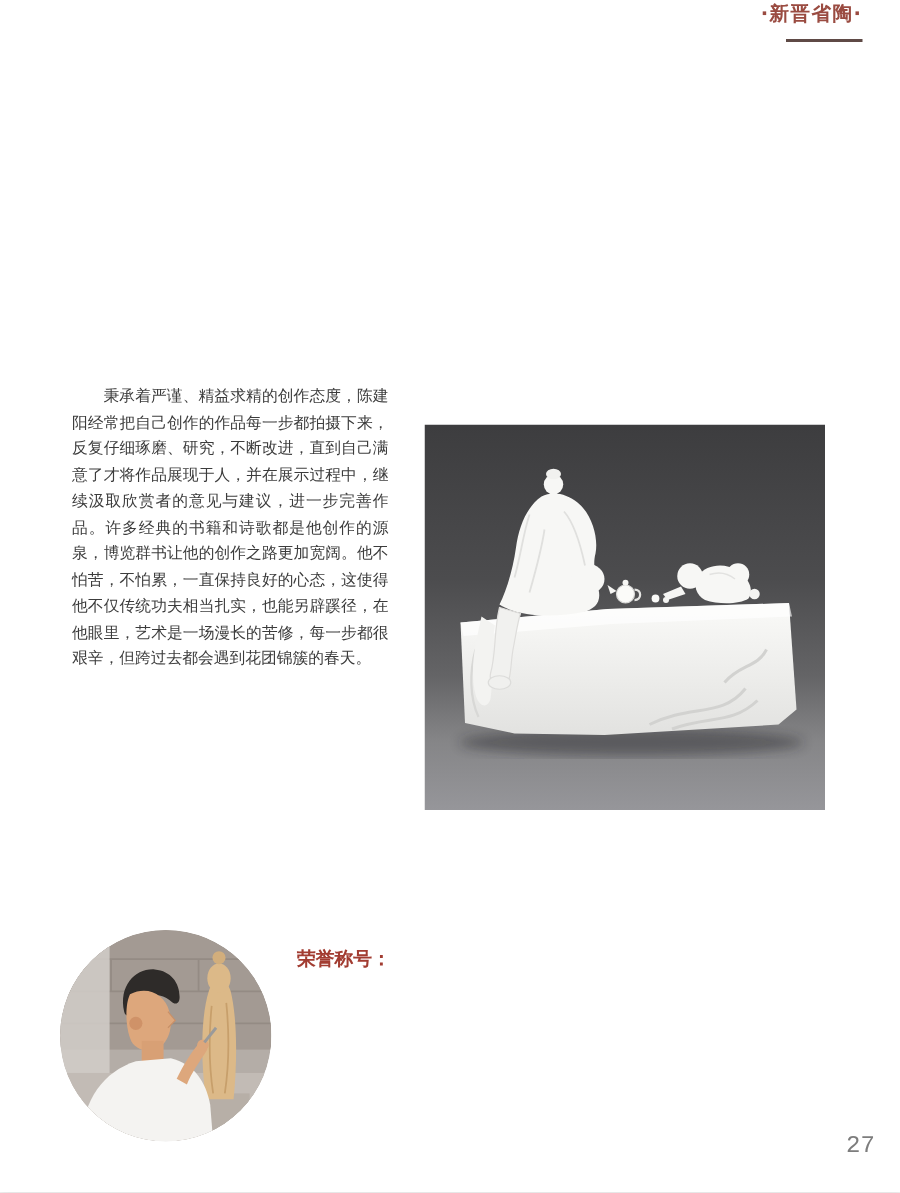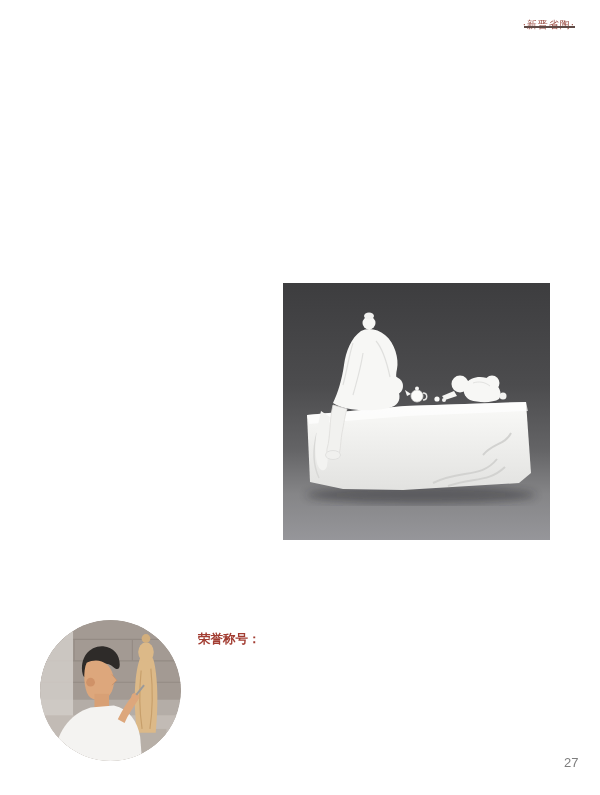--- a/index.html
+++ b/index.html
@@ -5,23 +5,24 @@
   * { margin:0; padding:0; box-sizing:border-box; }
   html,body { background:#e9e9e9; }
   body { font-family:"Liberation Sans", sans-serif; }
   .page {
     position:relative; width:600px; height:795px; margin:0 auto;
     background:#ffffff; overflow:hidden;
     box-shadow:0 0 6px rgba(0,0,0,.25);
   }
   
   .column-tag {
-    position:absolute; top:18px; right:25px;
-    font-size:10px; letter-spacing:1px; color:#9a4b41;
+    position:absolute; top:0; right:25px;
+    font-size:13px; letter-spacing:1px; color:#9a4b41;
     font-family:"DejaVu Sans","Liberation Sans",sans-serif;
+    font-weight:bold;
   }
   .tag-underline {
     position:absolute; top:26px; right:25px; width:51px; height:2px;
     background:#5f4a46;
   }
   
   .article-col {
     position:absolute; left:48px; top:256px; width:211px;
     font-family:"DejaVu Serif","Liberation Serif",serif;
     font-size:10.5px; line-height:17.5px; color:#3c3c3c;
@@ -46,33 +47,34 @@
     font-family:"DejaVu Sans","Liberation Sans",sans-serif;
   }
   .bio-text {
     position:absolute; left:210px; top:649px; width:365px;
     font-size:10.5px; line-height:15px; color:#4a4a4a;
     text-align:justify; text-indent:2em;
     font-family:"DejaVu Sans","Liberation Sans",sans-serif;
   }
   .page-number {
     position:absolute; left:564px; top:755px;
-    font-size:13px; color:#7d7d7d;
-    font-family:Liberation Sans, sans-serif;
+    font-size:16px; color:#7d7d7d;
+    font-family:Liberation Mono, monospace;
   }
 </style>
 </head>
 <body>
 
 <div class="page">
 
   <div class="column-tag">·新晋省陶·</div>
   <div class="tag-underline"></div>
 
   <div class="article-col">
+    <p class="indent">秉承着严谨、精益求精的创作态度，陈建阳经常把自己创作的作品每一步都拍摄下来，反复仔细琢磨、研究，不断改进，直到自己满意了才将作品展现于人，并在展示过程中，继续汲取欣赏者的意见与建议，进一步完善作品。许多经典的书籍和诗歌都是他创作的源泉，博览群书让他的创作之路更加宽阔。他不怕苦，不怕累，一直保持良好的心态，这使得他不仅传统功夫相当扎实，也能另辟蹊径，在他眼里，艺术是一场漫长的苦修，每一步都很艰辛，但跨过去都会遇到花团锦簇的春天。</p>
   </div>
 
   <div class="artwork">
     <svg width="267" height="257" viewBox="0 0 267 257">
       <defs>
         <linearGradient id="bgG" x1="0" y1="0" x2="0" y2="1">
           <stop offset="0" stop-color="#3d3d3f"></stop>
           <stop offset="0.4" stop-color="#4c4c4e"></stop>
           <stop offset="0.65" stop-color="#646466"></stop>
           <stop offset="0.82" stop-color="#858587"></stop>

